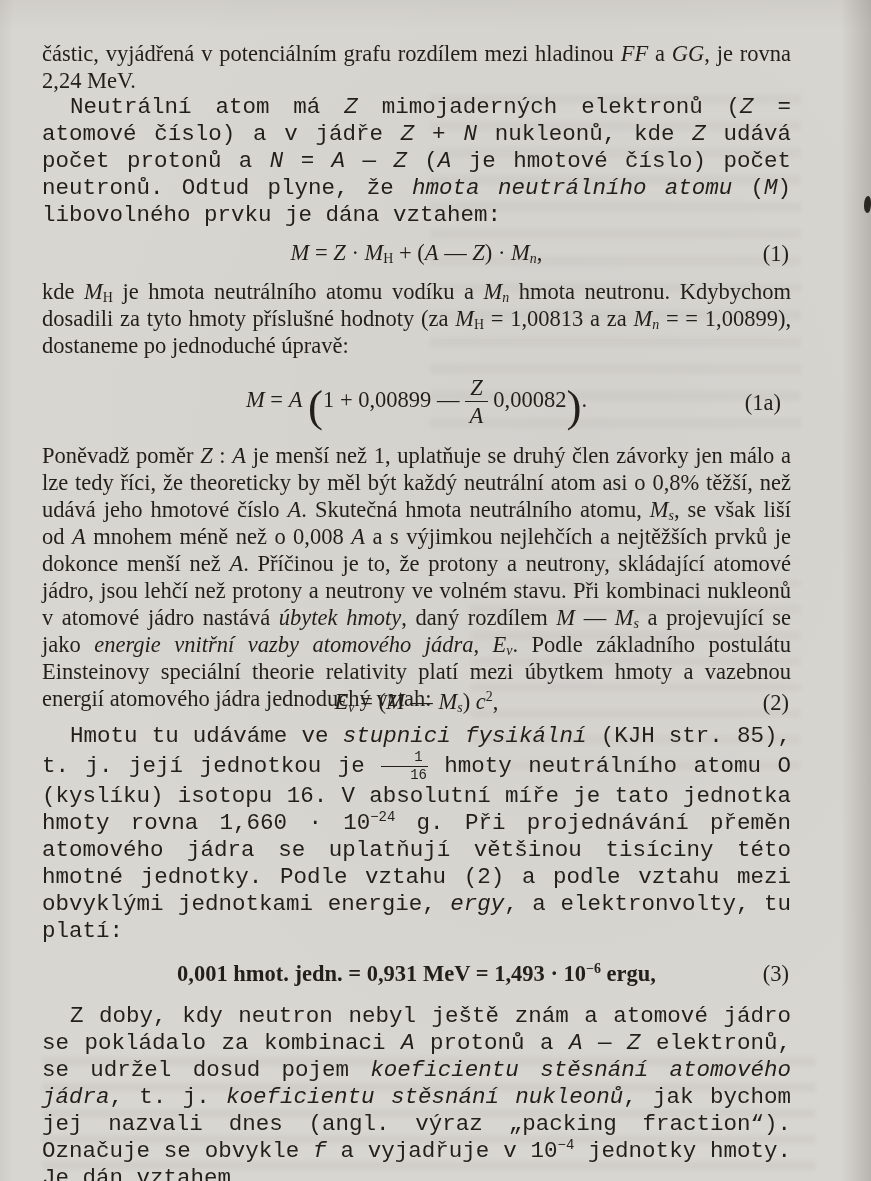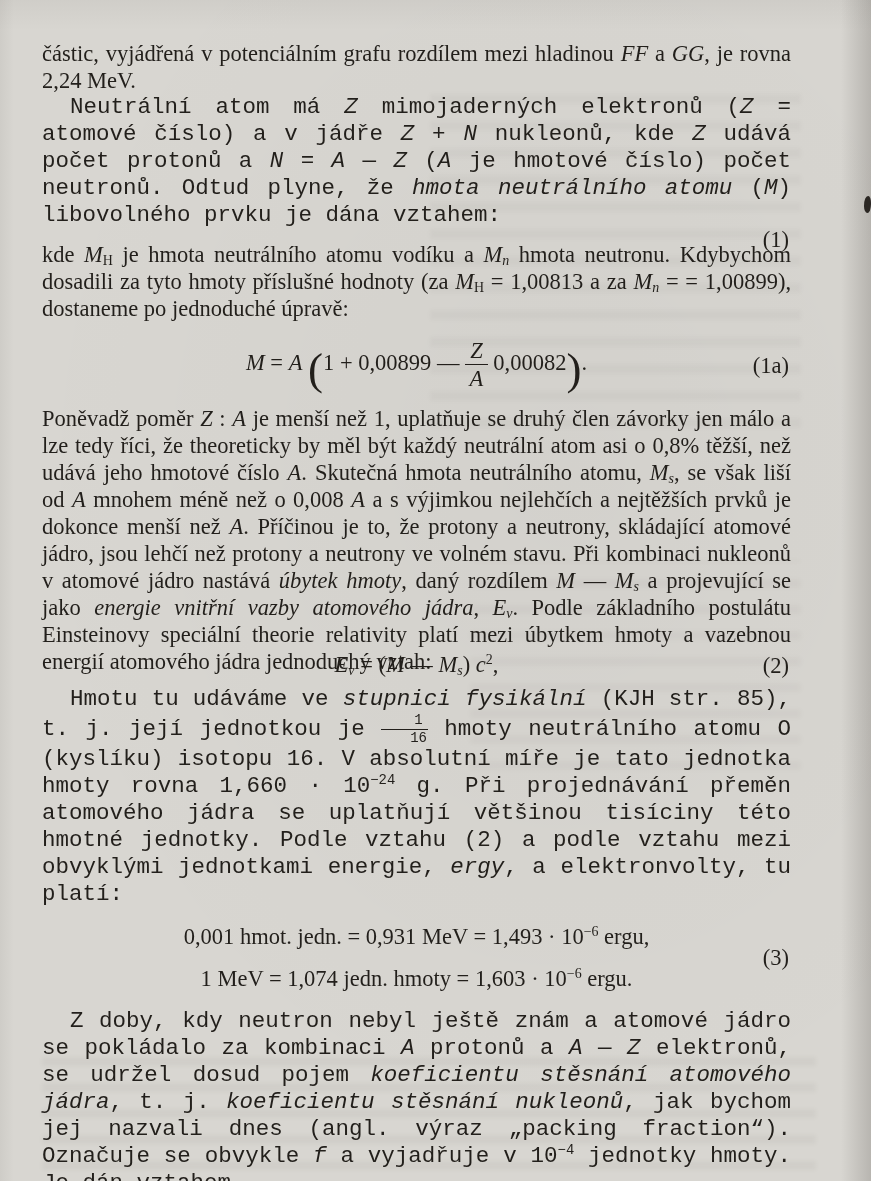--- a/index.html
+++ b/index.html
@@ -18,24 +18,24 @@
   p.para{margin:0;text-align:justify;font-size:22.5px;line-height:27px;}
   p.indent{text-indent:28px;font-family:Liberation Mono, monospace;}
   .it{font-style:italic;}
   sub,sup{font-size:0.62em;line-height:0;}
   sub{vertical-align:-0.25em;}
   sup{vertical-align:0.55em;}
   .big{font-size:2em;vertical-align:-0.30em;line-height:0;font-weight:300;}
   .eq{position:relative;text-align:center;font-size:22.5px;line-height:27px;margin:9px 0;}
   .eq-label{position:absolute;right:2px;top:50%;transform:translateY(-50%);font-size:22.5px;}
   .eq-1{margin:10px 0 12px;}
-  .eq-1a{margin:16px 0 14px;}
+  .eq-1a{margin:16px 8px 14px;}
   .eq-2{margin:-24px 0 8px;}
   .eq-3{margin:10px 0 16px;}
-  .eq-3 .eq-lines div{margin:15px 0;}
+  .eq-3 .eq-lines div{margin:15px 0;font-weight:bold;}
   .eq-4{margin:18px 0 0;}
   .frac{display:inline-block;text-align:center;vertical-align:middle;line-height:1.12;}
   .frac .num{display:block;border-bottom:1.5px solid currentColor;padding:0 5px 1px;}
   .frac .den{display:block;padding-top:1px;}
   p.para .frac{font-size:14px;line-height:1.05;}
   
   .ghost{position:absolute;pointer-events:none;filter:blur(2px);opacity:0.45;z-index:1;}
   .ghost-1{top:88px;left:430px;right:70px;height:340px;
     background:repeating-linear-gradient(0deg, rgba(92,86,78,0.10) 0 10px, rgba(92,86,78,0) 10px 27px);}
   .ghost-2{top:560px;left:470px;right:70px;height:210px;
@@ -53,20 +53,21 @@
 <div class="ghost ghost-3"></div>
 <div class="ink-smudge"></div>
 
 <div class="page">
 
   <p class="para">částic, vyjádřená v potenciálním grafu rozdílem mezi hladinou <span class="it">FF</span> a <span class="it">GG</span>, je rovna 2,24 MeV.</p>
 
   <p class="para indent">Neutrální atom má <span class="it">Z</span> mimojaderných elektronů (<span class="it">Z</span> = atomové číslo) a v jádře <span class="it">Z</span> + <span class="it">N</span> nukleonů, kde <span class="it">Z</span> udává počet protonů a <span class="it">N</span> = <span class="it">A</span> — <span class="it">Z</span> (<span class="it">A</span> je hmotové číslo) počet neutronů. Odtud plyne, že <span class="it">hmota neutrálního atomu</span> (<span class="it">M</span>) libovolného prvku je dána vztahem:</p>
 
   <div class="eq eq-1">
+    <span class="eq-body"><span class="it">M</span> = <span class="it">Z</span> · <span class="it">M</span><sub>H</sub> + (<span class="it">A</span> — <span class="it">Z</span>) · <span class="it">M</span><sub class="it">n</sub>,</span>
     <span class="eq-label">(1)</span>
   </div>
 
   <p class="para">kde <span class="it">M</span><sub>H</sub> je hmota neutrálního atomu vodíku a <span class="it">M</span><sub class="it">n</sub> hmota neutronu. Kdybychom dosadili za tyto hmoty příslušné hodnoty (za <span class="it">M</span><sub>H</sub> = 1,00813 a za <span class="it">M</span><sub class="it">n</sub> = = 1,00899), dostaneme po jednoduché úpravě:</p>
 
   <div class="eq eq-1a">
     <span class="eq-body"><span class="it">M</span> = <span class="it">A</span> <span class="big">(</span>1 + 0,00899 — <span class="frac"><span class="num"><span class="it">Z</span></span><span class="den"><span class="it">A</span></span></span> 0,00082<span class="big">)</span>.</span>
     <span class="eq-label">(1a)</span>
   </div>
 
@@ -76,21 +77,20 @@
     <span class="eq-body"><span class="it">E</span><sub class="it">v</sub> = (<span class="it">M</span> — <span class="it">M</span><sub class="it">s</sub>) <span class="it">c</span><sup>2</sup>,</span>
     <span class="eq-label">(2)</span>
   </div>
 
 
   <p class="para indent">Hmotu tu udáváme ve <span class="it">stupnici fysikální</span> (KJH str. 85), t. j. její jednotkou je <span class="frac"><span class="num">1</span><span class="den">16</span></span> hmoty neutrálního atomu O (kyslíku) isotopu 16. V absolutní míře je tato jednotka hmoty rovna 1,660 · 10<sup>−24</sup> g. Při projednávání přeměn atomového jádra se uplatňují většinou tisíciny této hmotné jednotky. Podle vztahu (2) a podle vztahu mezi obvyklými jednotkami energie, <span class="it">ergy</span>, a elektronvolty, tu platí:</p>
 
   <div class="eq eq-3">
     <div class="eq-lines">
       <div>0,001 hmot. jedn. = 0,931 MeV = 1,493 · 10<sup>−6</sup> ergu,</div>
-      <div>1 MeV = 1,074 jedn. hmoty = 1,603 · 10<sup>−6</sup> ergu.</div>
     </div>
     <span class="eq-label">(3)</span>
   </div>
 
   <p class="para indent">Z doby, kdy neutron nebyl ještě znám a atomové jádro se pokládalo za kombinaci <span class="it">A</span> protonů a <span class="it">A</span> — <span class="it">Z</span> elektronů, se udržel dosud pojem <span class="it">koeficientu stěsnání atomového jádra</span>, t. j. <span class="it">koeficientu stěsnání nukleonů</span>, jak bychom jej nazvali dnes (angl. výraz „packing fraction“). Označuje se obvykle <span class="it">f</span> a vyjadřuje v 10<sup>−4</sup> jednotky hmoty. Je dán vztahem</p>
 
   <div class="eq eq-4">
     <span class="eq-body"><span class="it">f</span> = <span class="frac"><span class="num"><span class="it">M</span><sub class="it">s</sub> — <span class="it">A</span></span><span class="den"><span class="it">A</span></span></span></span>
     <span class="eq-label">(4)</span>
   </div>

